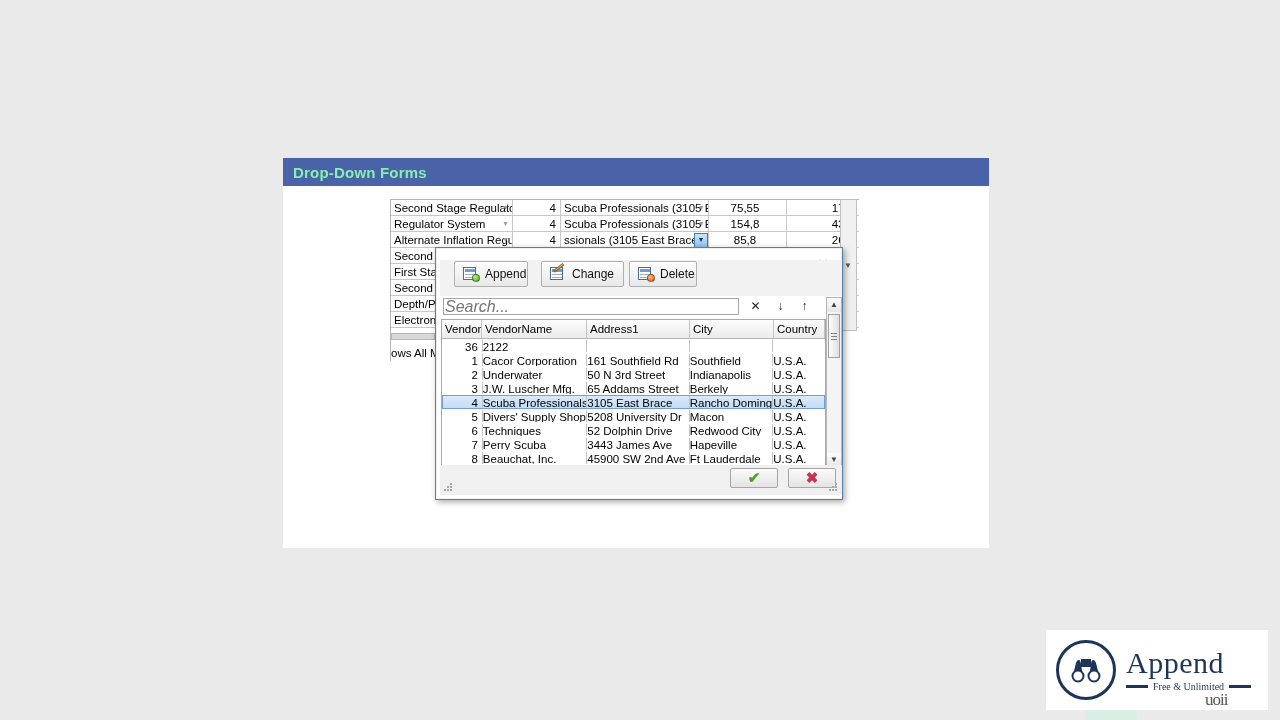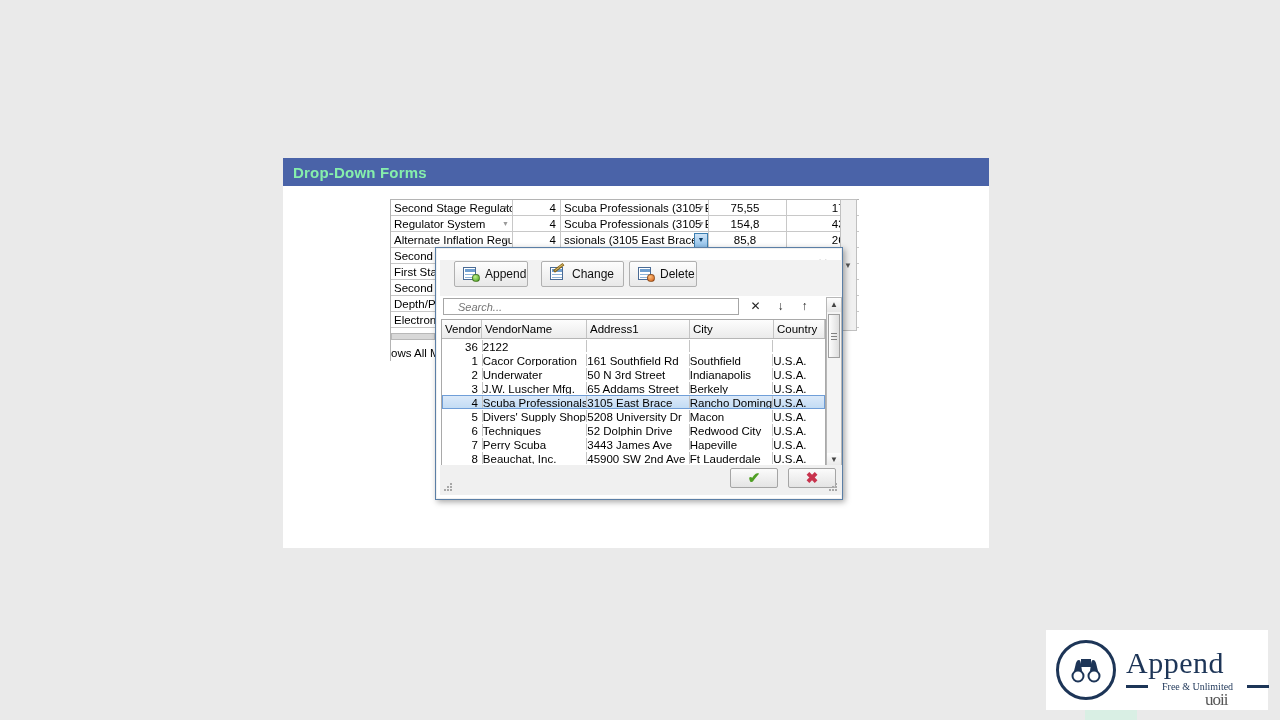--- a/index.html
+++ b/index.html
@@ -159,22 +159,22 @@
     border:1px solid #8a6410;box-sizing:border-box;
   }
 
   
   .search-row{
     position:absolute;left:3px;top:46px;width:402px;height:22px;
   }
   .search-input{
     position:absolute;left:2px;top:2px;width:296px;height:17px;
     border:1px solid #a6a6a6;background:#ffffff;box-sizing:border-box;
-    font-size:11px;font-style:italic;color:#9a9a9a;
-    padding:0 14px;line-height:15px;outline:none;
+    font-size:16px;font-style:italic;color:#9a9a9a;
+    padding:0 1px;line-height:15px;outline:none;
     font-family:"Liberation Sans", sans-serif;
   }
   .s-icon{
     position:absolute;top:2px;width:17px;height:17px;
     font-size:12px;color:#222;text-align:center;line-height:17px;
     cursor:pointer;
   }
 
   
   .dlg-table{
@@ -280,21 +280,21 @@
   .wm-bino{
     position:absolute;left:50%;top:50%;transform:translate(-50%,-50%);
     width:32px;height:26px;
   }
   .wm-text{margin-left:10px;}
   .wm-name{
     font-family:"Liberation Serif", serif;
     font-size:30px;color:#1d3557;line-height:1;letter-spacing:.5px;
   }
   .wm-tag{
-    display:flex;align-items:center;margin-top:3px;gap:9px;
+    display:flex;align-items:center;margin-top:3px;
   }
   .wm-tag .ln{width:22px;height:3px;background:#1d3557;}
   .wm-tag .tg{
     font-family:"Liberation Serif", serif;
     font-size:10px;color:#1d3557;margin:0 5px;white-space:nowrap;
   }
   .wm-ghost{
     position:absolute;left:1205px;top:690px;
     font-size:17px;color:#555;font-family:"Liberation Serif",serif;
     letter-spacing:-1px;

